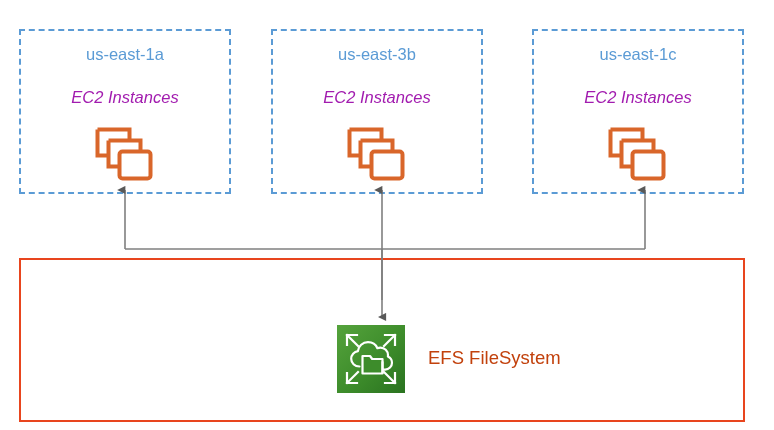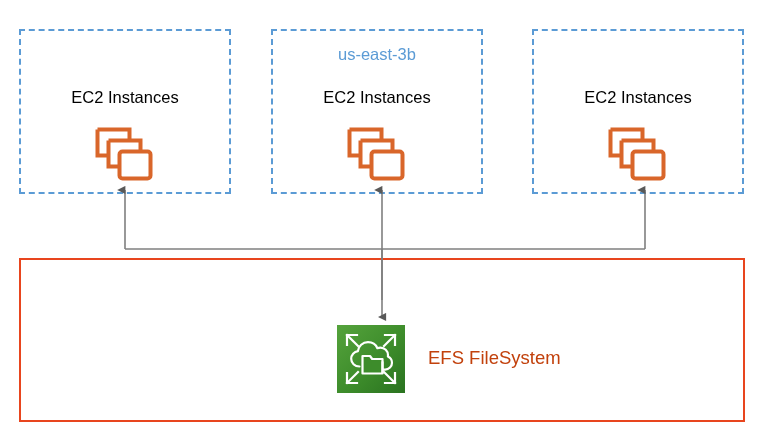--- a/index.html
+++ b/index.html
@@ -42,24 +42,25 @@
     font-size: 16.5px;
     line-height: 20px;
     white-space: nowrap;
   }
   .az-sublabel {
     position: absolute;
     top: 56px;
     left: 0;
     width: 100%;
     text-align: center;
-    color: #000000;
+    color: #a21caf;
     font-size: 16.5px;
     line-height: 20px;
     white-space: nowrap;
+    font-style: italic;
   }
 
   
   .ec2-icon {
     position: absolute;
     top: 94px;
     left: 50%;
     margin-left: -32px;
     width: 64px;
     height: 58px;
@@ -119,20 +120,21 @@
     white-space: nowrap;
     z-index: 5;
   }
 </style>
 </head>
 <body>
 
 <div id="canvas">
 
   <div class="az-box" id="az-box-0">
+    <div class="az-label">us-east-1a</div>
     <div class="az-sublabel">EC2 Instances</div>
     <div class="ec2-icon">
       <svg width="64" height="58" viewBox="0 0 64 58" xmlns="http://www.w3.org/2000/svg">
 
         <path d="M4.5 4.5 H36.5 V14" fill="none" stroke="#D9662A" stroke-width="4" stroke-linecap="butt"></path>
         <path d="M4.5 4.5 V30.5 H14" fill="none" stroke="#D9662A" stroke-width="4" stroke-linecap="butt"></path>
 
         <path d="M15.5 15.5 H47.5 V25" fill="none" stroke="#D9662A" stroke-width="4" stroke-linecap="butt"></path>
         <path d="M15.5 15.5 V41.5 H25" fill="none" stroke="#D9662A" stroke-width="4" stroke-linecap="butt"></path>
 
@@ -149,20 +151,21 @@
         <path d="M4.5 4.5 H36.5 V14" fill="none" stroke="#D9662A" stroke-width="4" stroke-linecap="butt"></path>
         <path d="M4.5 4.5 V30.5 H14" fill="none" stroke="#D9662A" stroke-width="4" stroke-linecap="butt"></path>
         <path d="M15.5 15.5 H47.5 V25" fill="none" stroke="#D9662A" stroke-width="4" stroke-linecap="butt"></path>
         <path d="M15.5 15.5 V41.5 H25" fill="none" stroke="#D9662A" stroke-width="4" stroke-linecap="butt"></path>
         <rect x="26.5" y="26.5" width="31" height="27" rx="3" ry="3" fill="#FFFFFF" stroke="#D9662A" stroke-width="4"></rect>
       </svg>
     </div>
   </div>
 
   <div class="az-box" id="az-box-2">
+    <div class="az-label">us-east-1c</div>
     <div class="az-sublabel">EC2 Instances</div>
     <div class="ec2-icon">
       <svg width="64" height="58" viewBox="0 0 64 58" xmlns="http://www.w3.org/2000/svg">
         <path d="M4.5 4.5 H36.5 V14" fill="none" stroke="#D9662A" stroke-width="4" stroke-linecap="butt"></path>
         <path d="M4.5 4.5 V30.5 H14" fill="none" stroke="#D9662A" stroke-width="4" stroke-linecap="butt"></path>
         <path d="M15.5 15.5 H47.5 V25" fill="none" stroke="#D9662A" stroke-width="4" stroke-linecap="butt"></path>
         <path d="M15.5 15.5 V41.5 H25" fill="none" stroke="#D9662A" stroke-width="4" stroke-linecap="butt"></path>
         <rect x="26.5" y="26.5" width="31" height="27" rx="3" ry="3" fill="#FFFFFF" stroke="#D9662A" stroke-width="4"></rect>
       </svg>
     </div>

